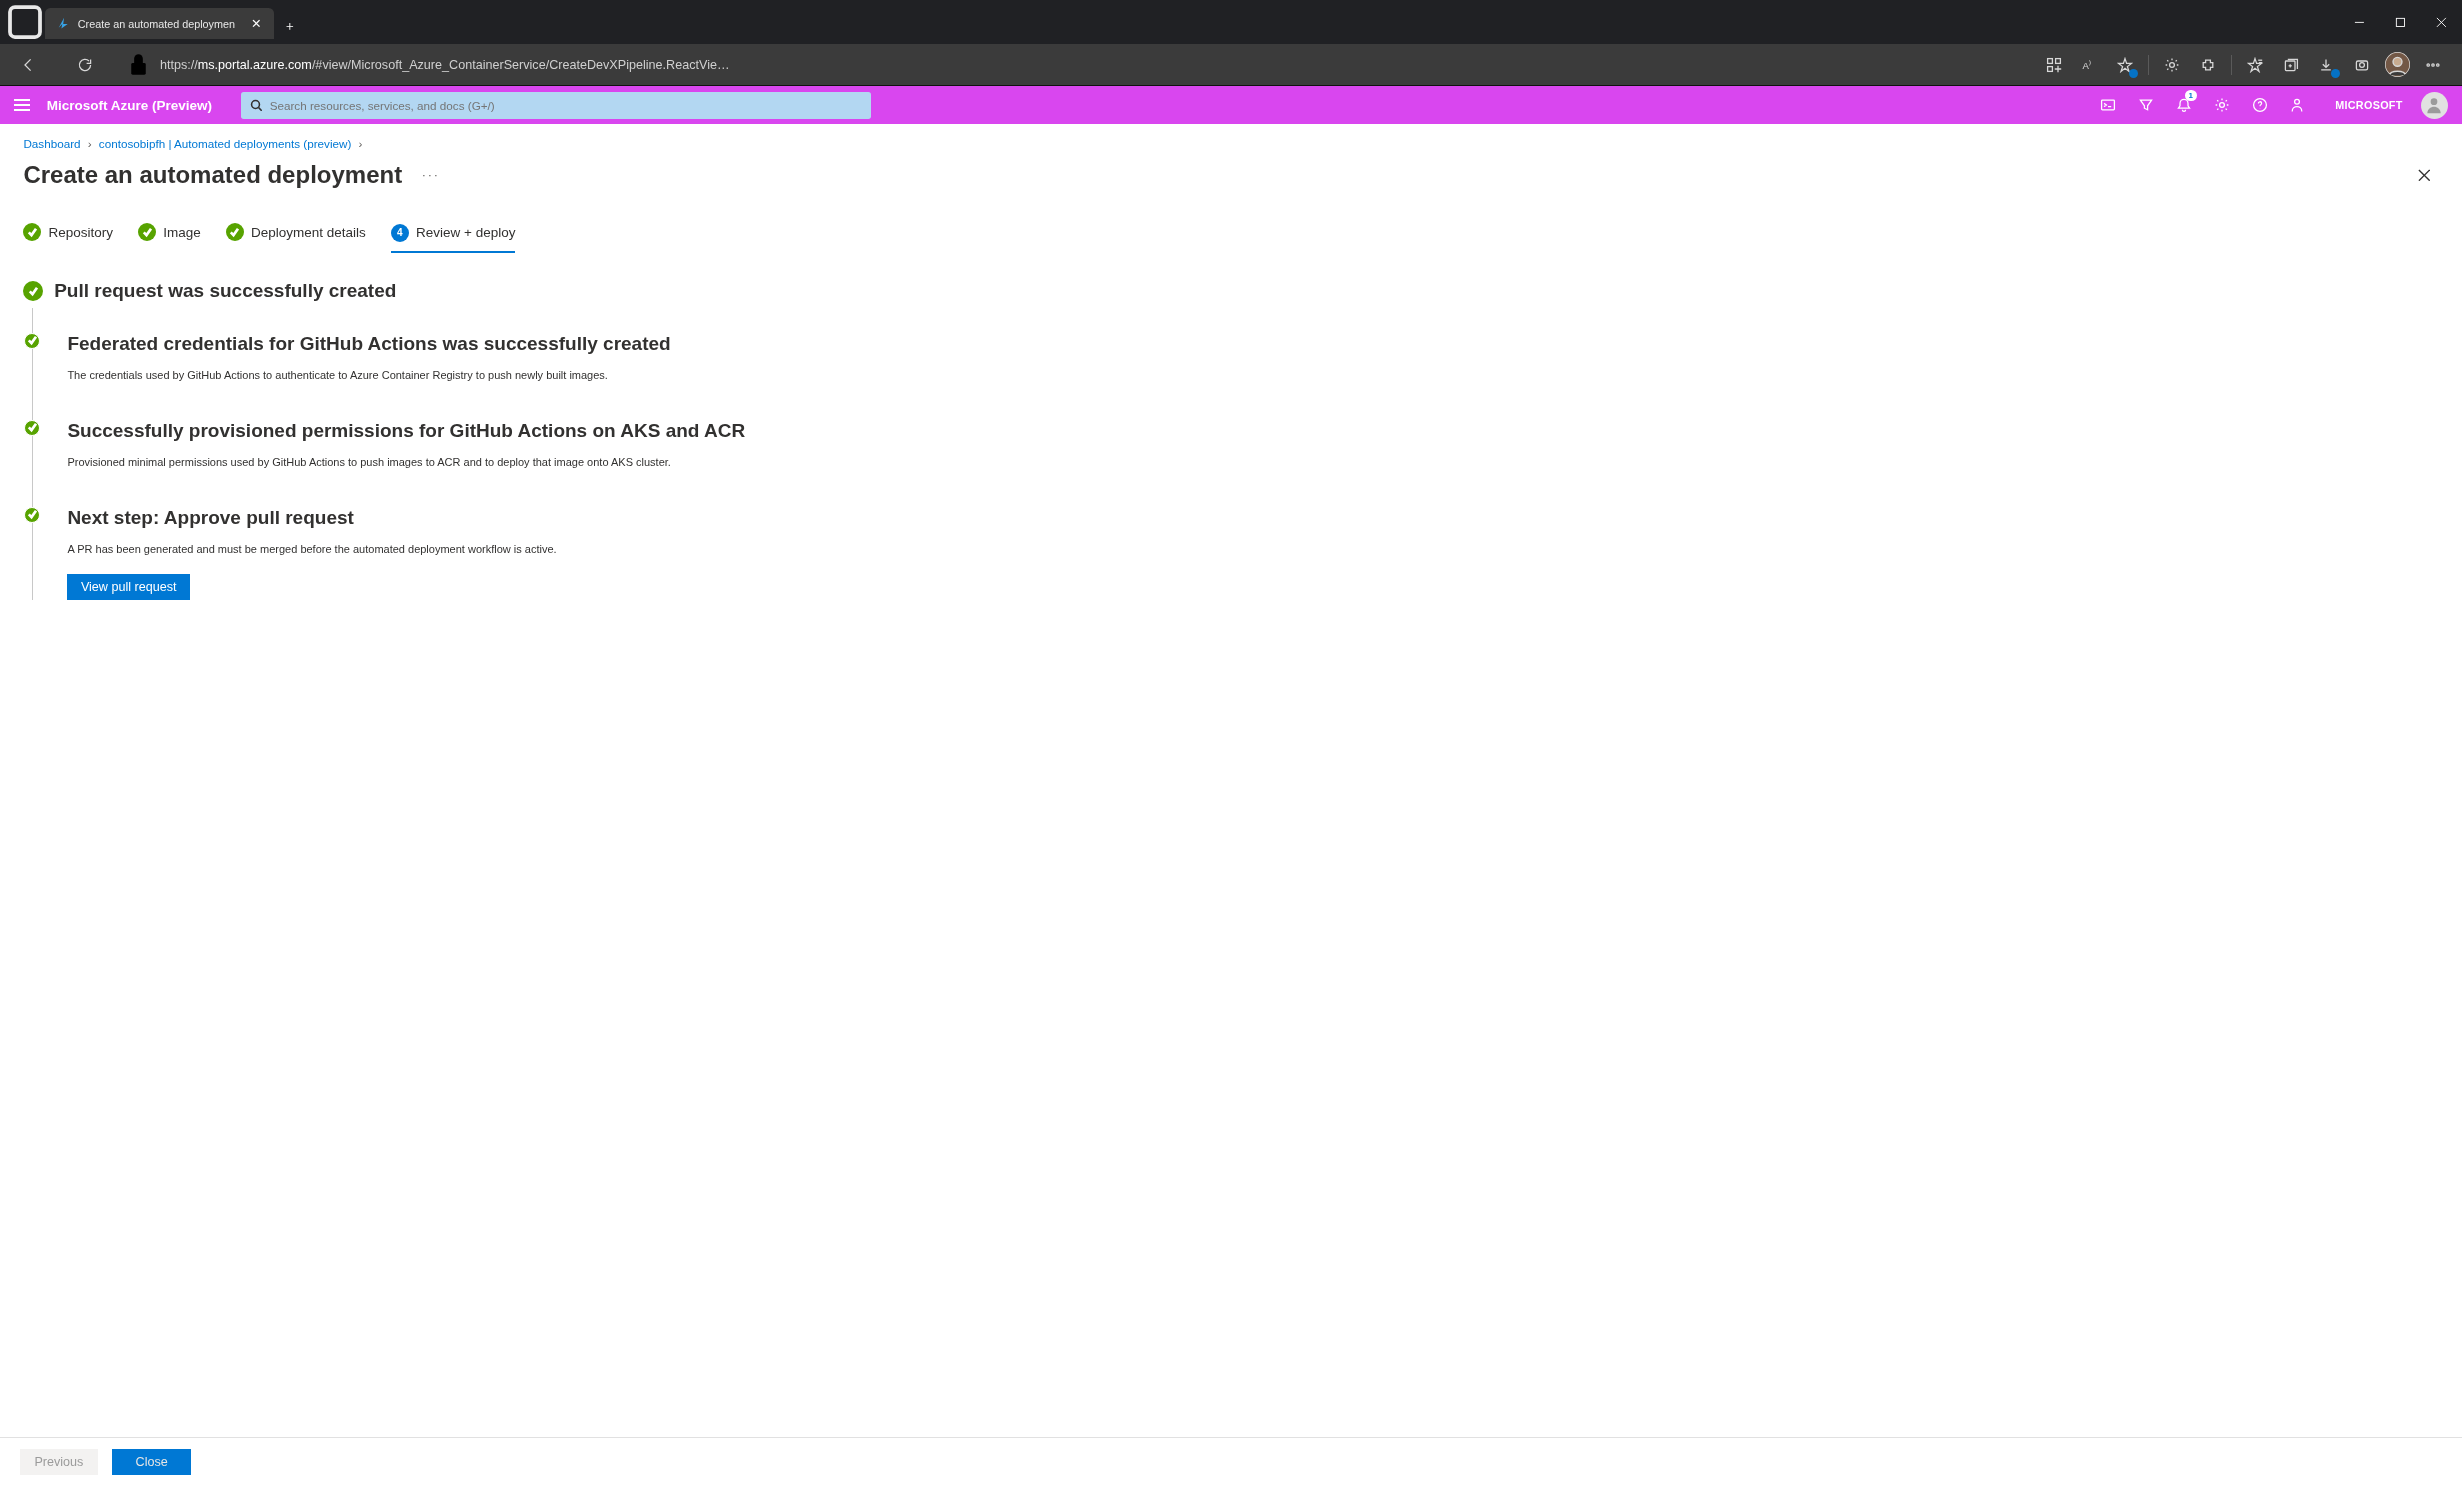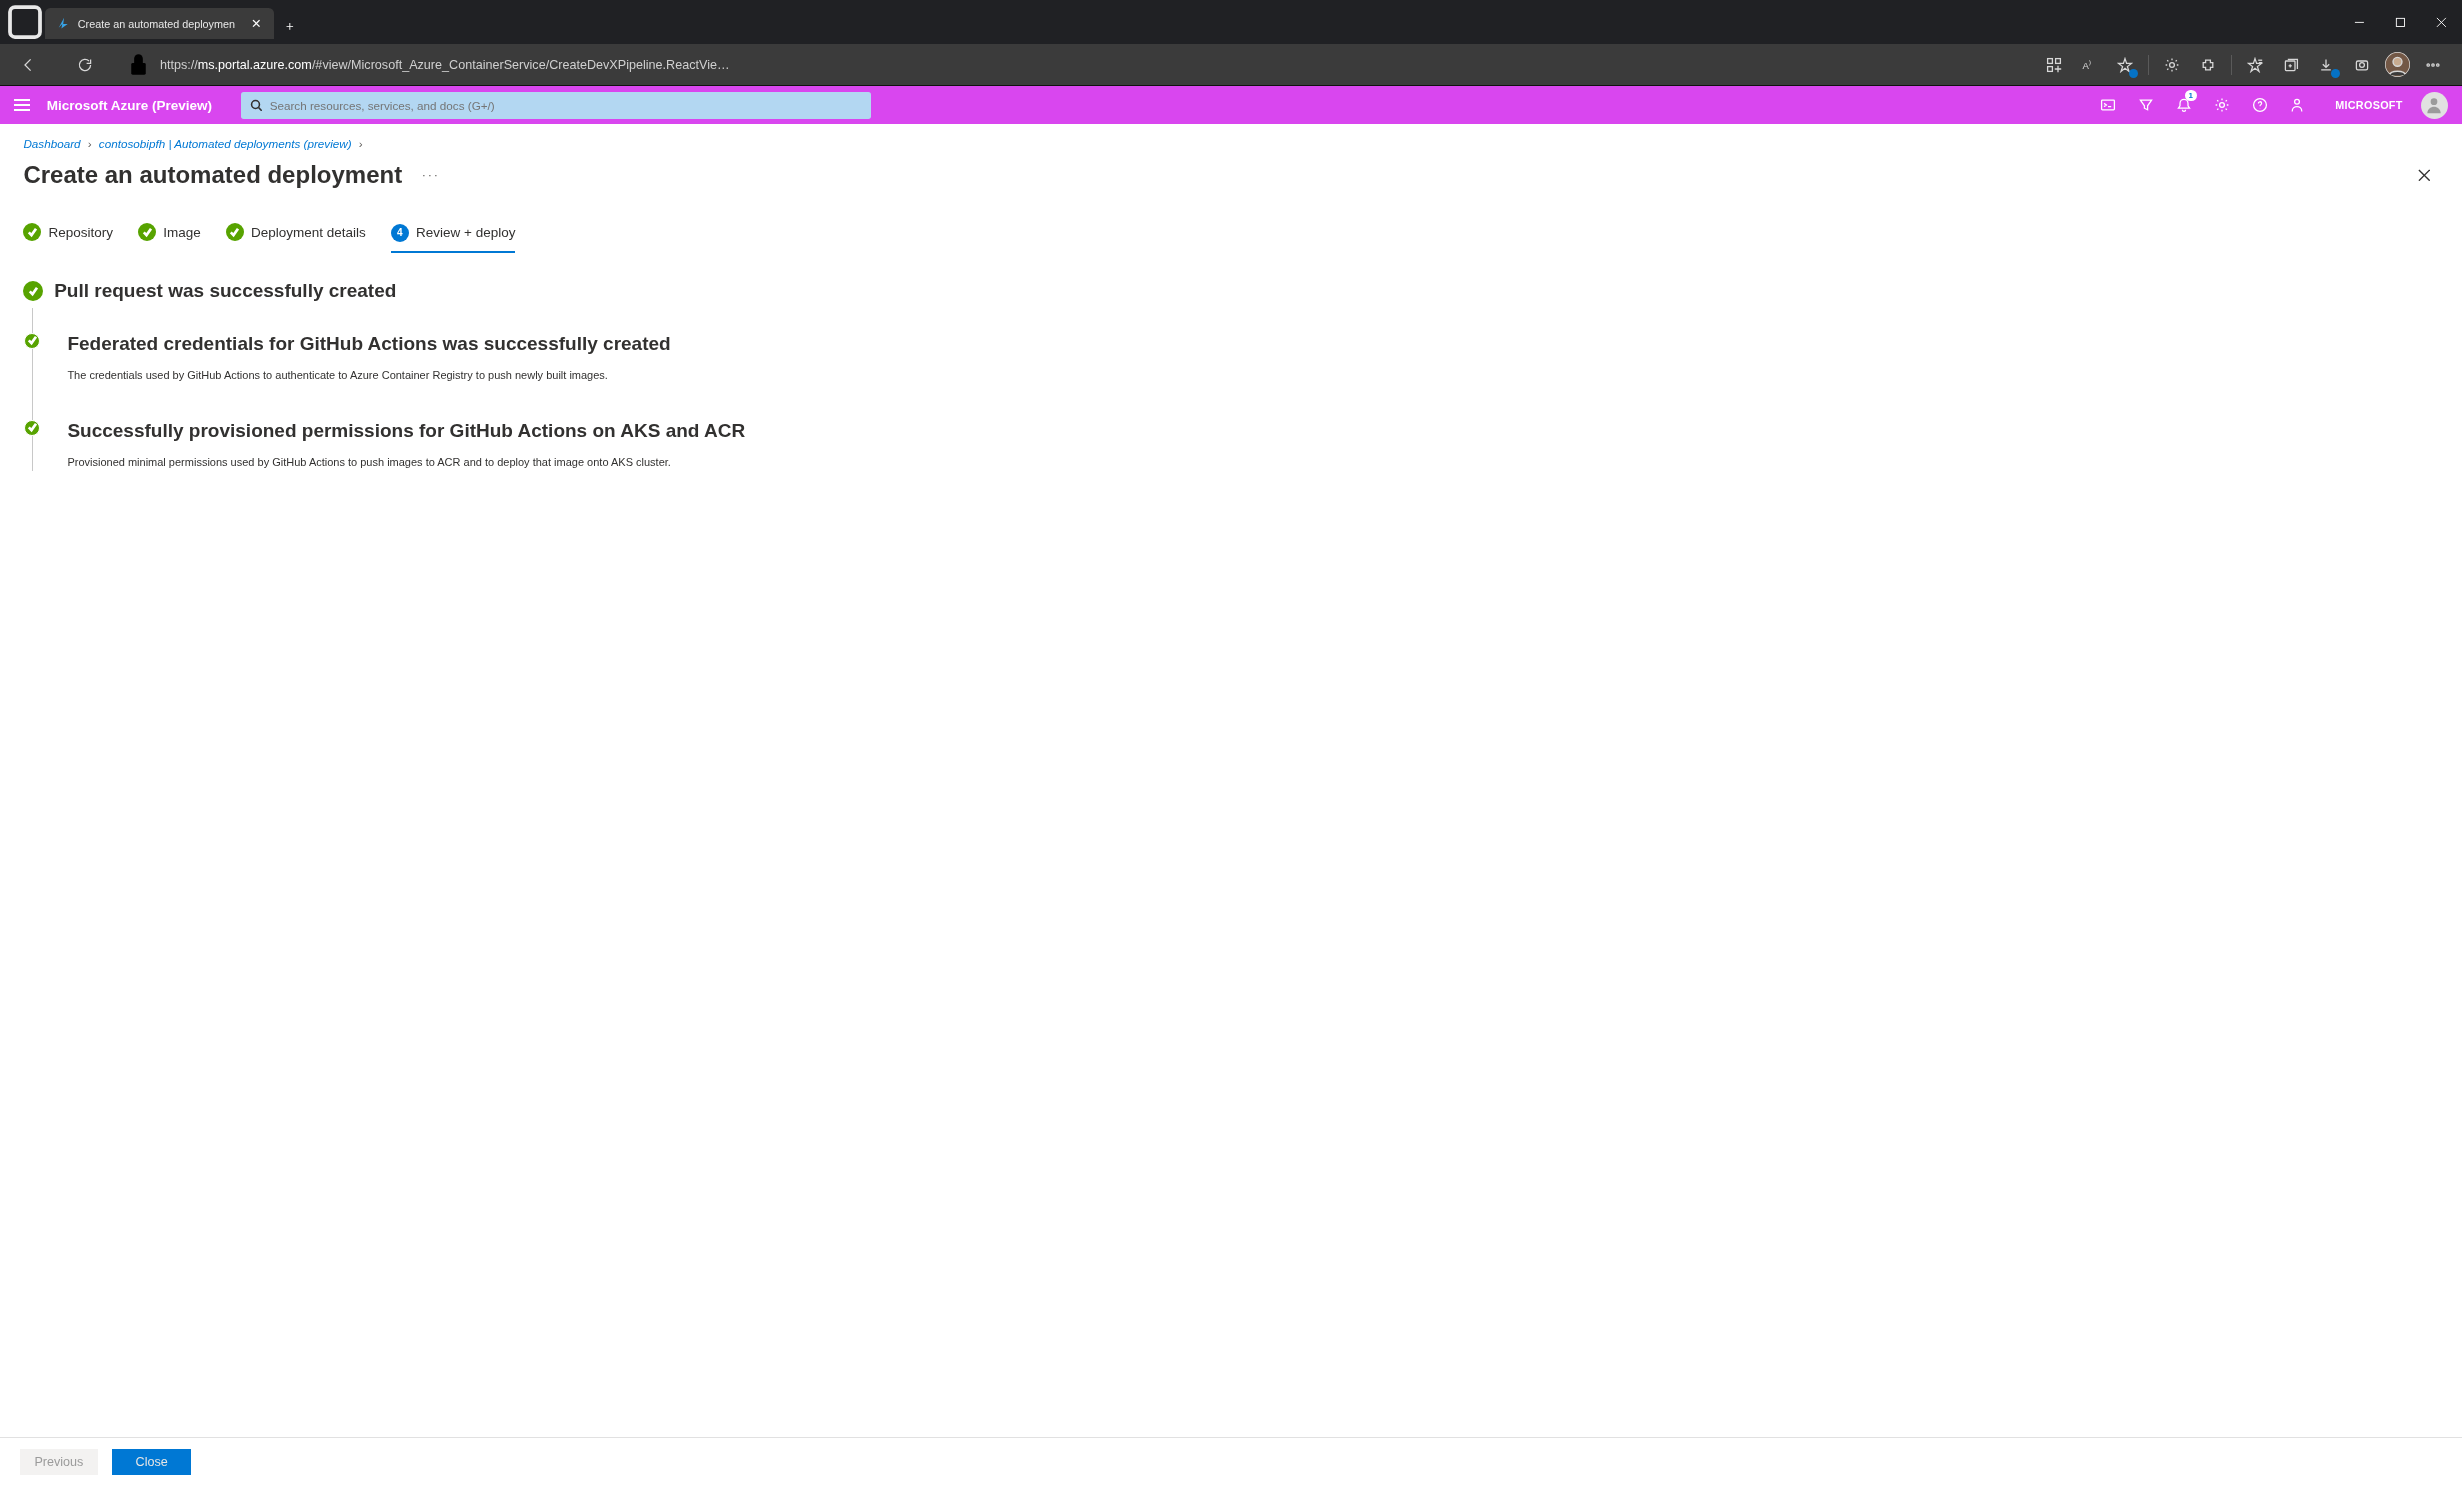--- a/index.html
+++ b/index.html
@@ -80,21 +80,21 @@
   .notif-badge { position:absolute; top:3.6px; right:5.4px; background:#fff; color:#0078d4; border-radius:50%; width:11.7px; height:11.7px; font-size:8px; font-weight:600; display:flex; align-items:center; justify-content:center; }
   .tenant { font-size:10.8px; font-weight:600; margin-left:9px; margin-right:7.2px; letter-spacing:0.3px;}
   .avatar-azure { width:27px; height:27px; border-radius:50%; background:#e1e1e1; display:flex; align-items:center; justify-content:center; }
   .avatar-azure svg { width:20px; height:20px; fill:#9b9b9b; }
 
   
   .page { flex:1; overflow:auto; display:flex; flex-direction:column; }
   .page-inner { padding:12.6px 23.4px 0 23.4px; flex:1; }
 
   .breadcrumbs { font-size:11.7px; color:#0078d4; display:flex; align-items:center; gap:7.2px; flex-wrap:wrap; }
-  .breadcrumbs a { color:#0078d4; text-decoration:none; cursor:pointer;font-style:italic; }
+  .breadcrumbs a { color:#0078d4; text-decoration:none; cursor:pointer; }
   .crumb-sep { color:#605e5c; }
   .page-header-row { display:flex; align-items:center; gap:16px; margin-top:10.8px; }
   h1.page-title { font-size:24px; font-weight:600; color:#323130; }
   .page-title-more { color:#605e5c; letter-spacing:1.8px; cursor:pointer; padding:3.6px; }
   .page-close { margin-left:auto; width:29px; height:29px; display:flex; align-items:center; justify-content:center; cursor:pointer; }
   .page-close svg { width:12.6px; height:12.6px; stroke:#323130; stroke-width:1.5; fill:none; }
 
   
   .wizard { display:flex; align-items:center; gap:25px; margin-top:34px; border-bottom:0.9px solid transparent; }
   .wizard-step { display:flex; align-items:center; gap:7.2px; padding-bottom:10.8px; }
@@ -412,20 +412,30 @@
         </div>
         <div class="tree-item">
           <span class="check-circle small">
               <svg viewBox="0 0 12 12">
                 <path d="M2 6l3 3 5-7"></path>
               </svg>
             </span>
           <h3>Successfully provisioned permissions for GitHub Actions on AKS and ACR</h3>
           <p>Provisioned minimal permissions used by GitHub Actions to push images to ACR and to deploy that image onto AKS cluster.</p>
         </div>
+        <div class="tree-item">
+          <span class="check-circle small">
+              <svg viewBox="0 0 12 12">
+                <path d="M2 6l3 3 5-7"></path>
+              </svg>
+            </span>
+          <h3>Next step: Approve pull request</h3>
+          <p>A PR has been generated and must be merged before the automated deployment workflow is active.</p>
+          <button class="link-btn">View pull request</button>
+        </div>
       </div>
     </div>
 
   </div>
 
   <div class="page-footer">
     <button class="btn btn-secondary">Previous</button>
     <button class="btn btn-primary">Close</button>
   </div>
 </div>

